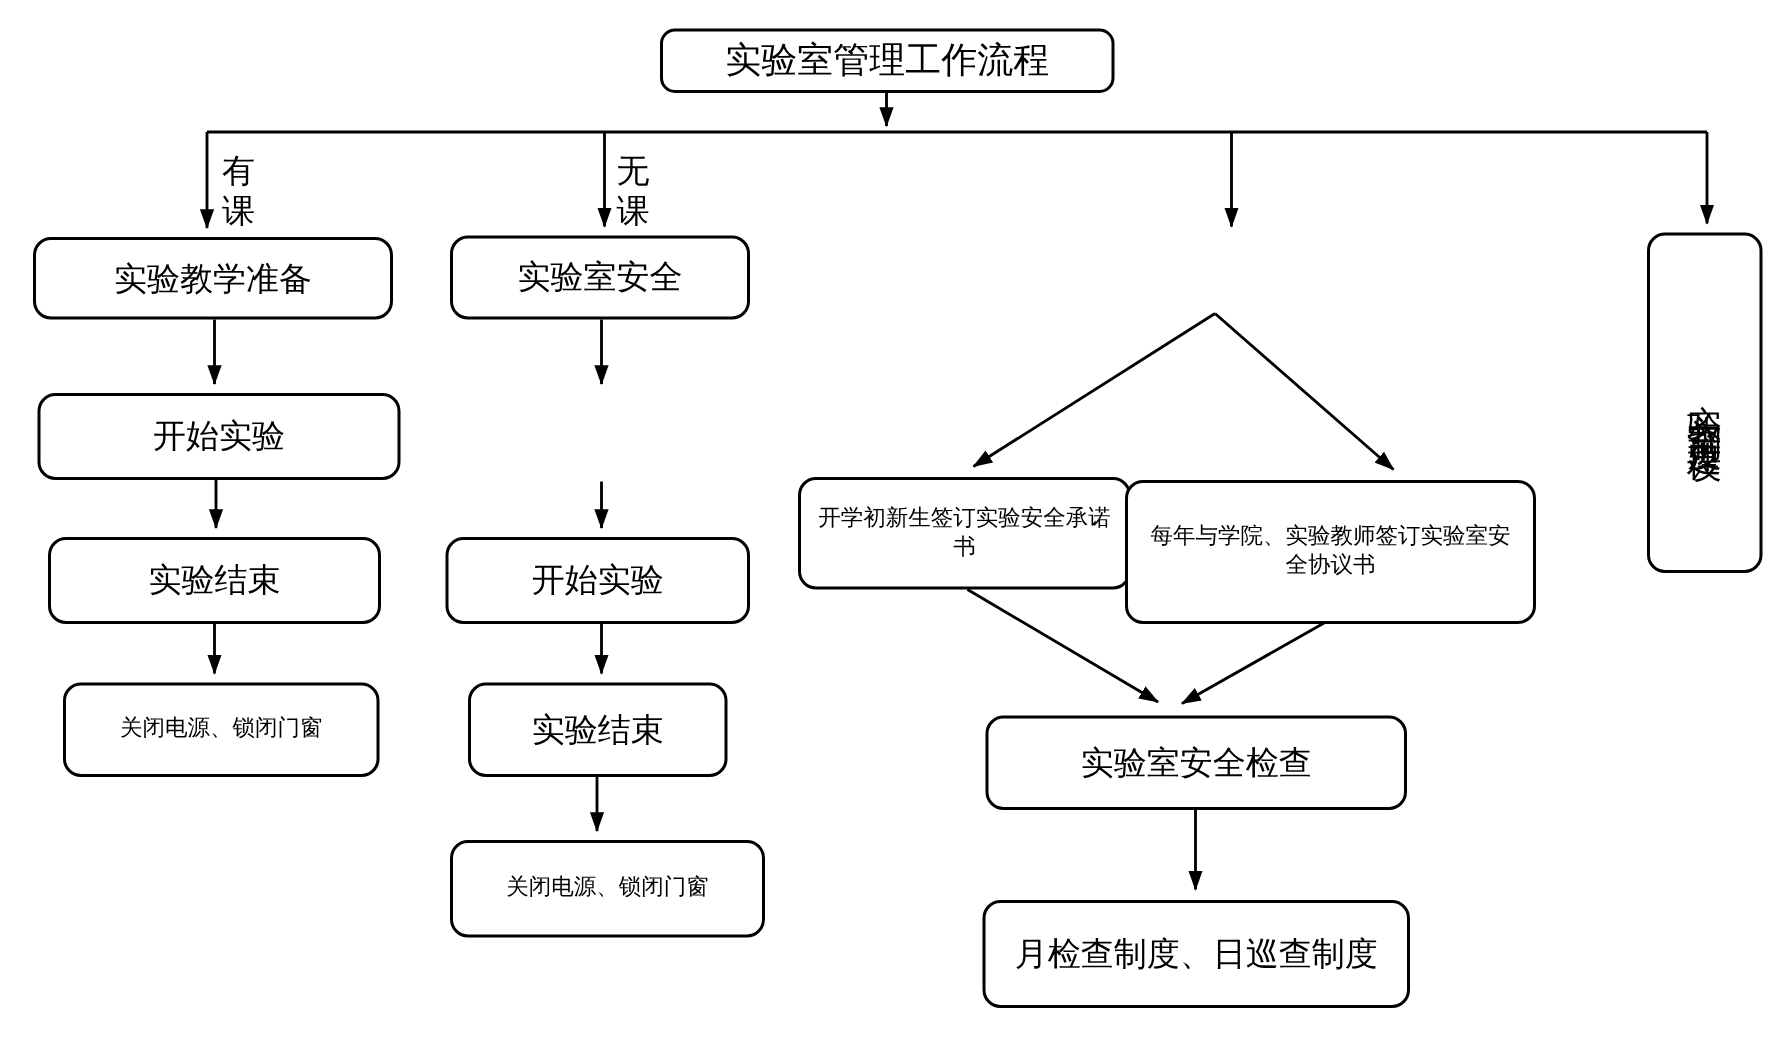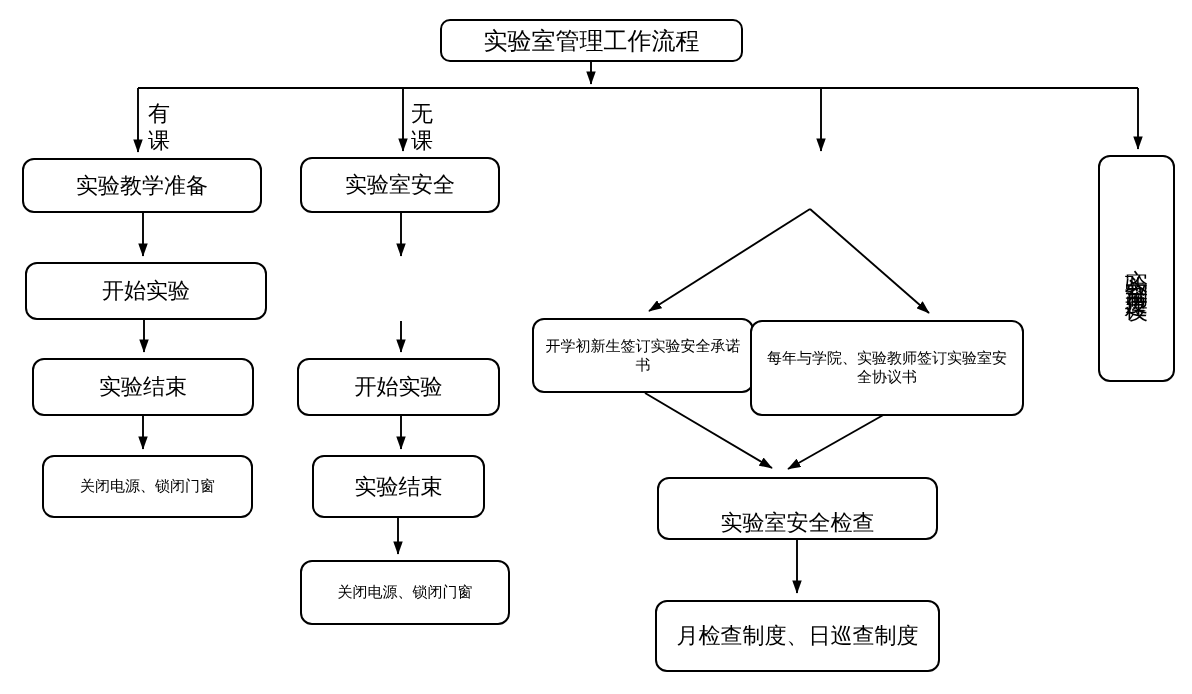--- a/index.html
+++ b/index.html
@@ -138,21 +138,21 @@
   <div class="node two-line" style="left:300px; top:560px; width:210px; height:65px;">
     <span>关闭电源、锁闭门窗</span>
   </div>
 
   <div class="node two-line" style="left:532px; top:318px; width:222px; height:75px;">
     <span>开学初新生签订实验安全承诺书</span>
   </div>
   <div class="node two-line" style="left:750px; top:320px; width:274px; height:96px;">
     <span>每年与学院、实验教师签订实验室安全协议书</span>
   </div>
-  <div class="node" style="left:657px; top:477px; width:281px; height:63px;align-items:flex-end;">
+  <div class="node" style="left:657px; top:477px; width:281px; height:63px;">
     <span>实验室安全检查</span>
   </div>
   <div class="node" style="left:655px; top:600px; width:285px; height:72px;">
     <span>月检查制度、日巡查制度</span>
   </div>
 
   <div class="node vertical-node" style="left:1098px; top:155px; width:77px; height:227px;">
     <span>实验室制度建设</span>
   </div>
 

